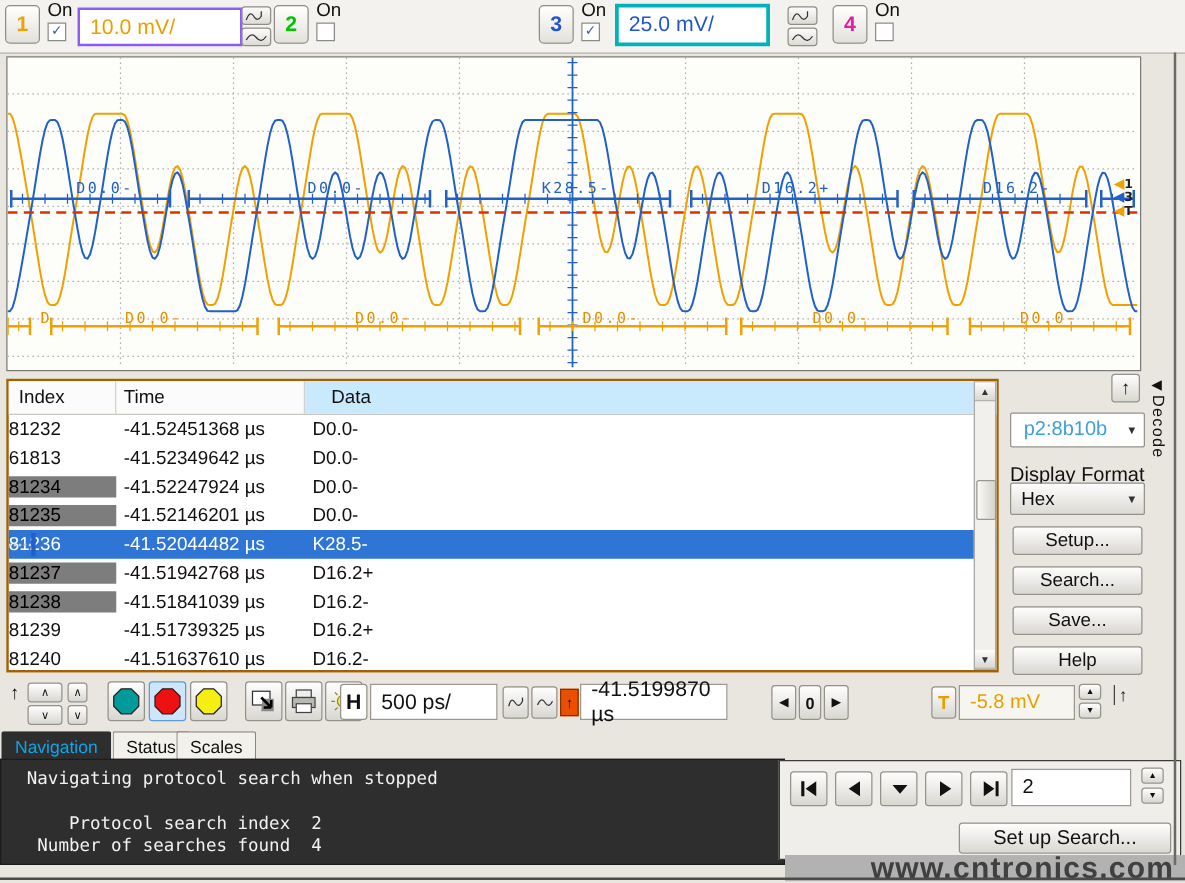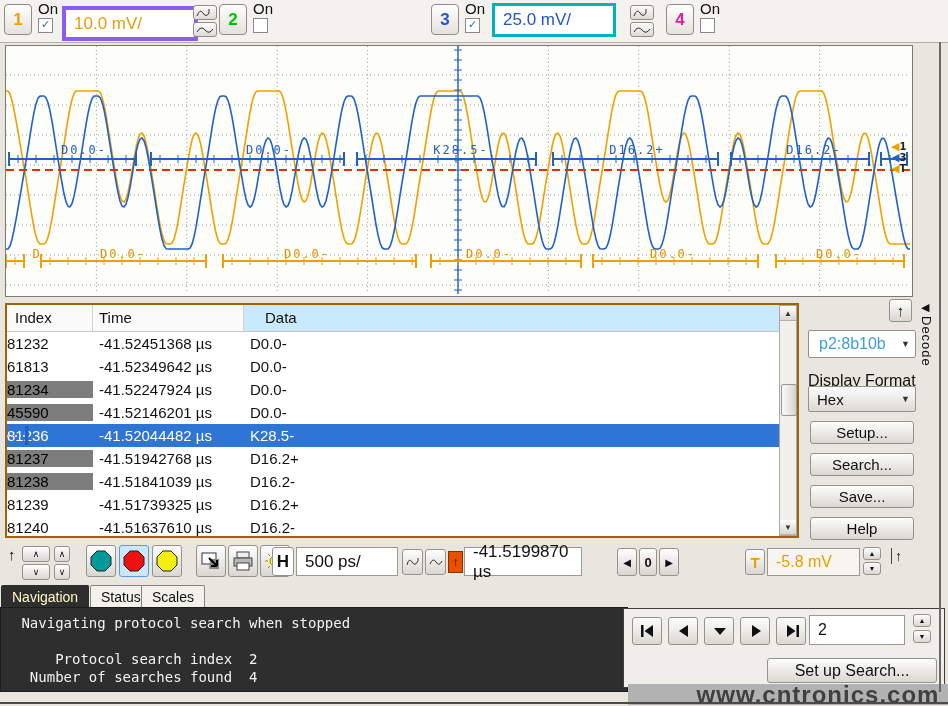--- a/index.html
+++ b/index.html
@@ -7,21 +7,21 @@
        background:#e9e6e0;font-family:"Liberation Sans",sans-serif;color:#111}
   .abs{position:absolute}
   
   #toolbar{left:0;top:0;width:948px;height:42px;background:#f4f2ee;border-bottom:1px solid #b3b0a8}
   .chbtn{position:absolute;top:4px;width:28px;height:31px;background:linear-gradient(#ffffff,#e3e1db);
          border:1px solid #8f8d86;border-radius:4px;font:bold 17px "Liberation Sans",sans-serif;
          display:flex;align-items:center;justify-content:center}
   .onlbl{position:absolute;top:0px;font-size:15px}
   .cb{position:absolute;top:18px;width:13px;height:13px;background:#fff;border:1px solid #8a8a8a;
       font:bold 11px "DejaVu Sans",sans-serif;color:#3a62a8;line-height:12px;text-align:center}
-  .scalefield{position:absolute;top:6px;height:27px;background:#fff;border:4px solid #8b5cf6;
+  .scalefield{position:absolute;top:6px;height:27px;background:#fff;border:2px solid #8b5cf6;
               font-size:17px;line-height:27px;padding-left:8px;box-sizing:content-box}
   .wavebtn{position:absolute;width:24px;height:15px;background:linear-gradient(#fcfcfc,#dddbd5);
            border:1px solid #8f8d86;border-radius:3px;display:flex;align-items:center;justify-content:center;padding:0}
   
   #plot{left:5px;top:45px;width:906px;height:250px;background:#fdfdf9;border:1px solid #7b7974}
   .buslabel{position:absolute;transform:translateX(-50%);font-family:"DejaVu Sans Mono",monospace;
             font-size:12px;letter-spacing:2px;white-space:nowrap}
   .buslabel.blue{color:#2060c8}
   .buslabel.orange{color:#e89000}
   .edgemark{position:absolute;font:bold 11px "DejaVu Sans",sans-serif;white-space:nowrap;line-height:11px}
@@ -55,21 +55,21 @@
   .combo .arrow{margin-left:auto;margin-right:5px;font-size:9px;color:#333}
   #decodeTab{left:919px;top:316px;writing-mode:vertical-rl;font-size:13px;color:#111;letter-spacing:1px}
   #decodeArrow{left:921px;top:301px;font-size:11px;color:#111}
   
   .mini{position:absolute;padding:0}
   .octa{width:30px;height:32px}
   .fld{position:absolute;background:#fff;border:1px solid #9a9890;font-size:17px;display:flex;align-items:center;padding-left:8px;box-sizing:border-box}
   
   .tab{position:absolute;height:22px;line-height:22px;padding:0 10px;border:1px solid #88857e;border-bottom:none;
        border-radius:2px 2px 0 0;background:#f2f1ec;font-size:14px}
-  .tab.active{background:#2e2e2e;color:#fef9c3;border-color:#2e2e2e}
+  .tab.active{background:#2e2e2e;color:#0ea5e9;border-color:#2e2e2e}
   #msg{left:0;top:607px;width:628px;height:85px;background:#2e2e2e;border:1px solid #1c1c1c;box-sizing:border-box}
   #msg pre{margin:0;padding:6px 0 0 12px;font-family:"DejaVu Sans Mono",monospace;font-size:14px;line-height:18px;color:#f2f2f2}
   #navpanel{left:623px;top:608px;width:322px;height:80px;background:#efeeea;border:1px solid #3c3c38;box-sizing:border-box}
   .navbtn{position:absolute;top:8px;width:30px;height:28px}
   #watermark{left:628px;top:684px;width:380px;height:21px;background:#b2b2b2;display:flex;align-items:center;justify-content:center;
              font:bold 24px "Liberation Sans",sans-serif;color:#404040;letter-spacing:1px}
   .spin{position:absolute;width:18px;height:13px;font-size:7px;line-height:12px;padding:0}
 </style>
 </head>
 <body>
@@ -321,21 +321,21 @@
         <div class="tc idx">61813</div>
         <div class="tc time">-41.52349642 µs</div>
         <div class="tc data">D0.0-</div>
       </div>
       <div class="trow gray">
         <div class="tc idx">81234</div>
         <div class="tc time">-41.52247924 µs</div>
         <div class="tc data">D0.0-</div>
       </div>
       <div class="trow gray">
-        <div class="tc idx">45590</div>
+        <div class="tc idx">81235</div>
         <div class="tc time">-41.52146201 µs</div>
         <div class="tc data">D0.0-</div>
       </div>
       <div class="trow selected">
         <div class="tc idx">81236</div>
         <div class="tc time">-41.52044482 µs</div>
         <div class="tc data">K28.5-</div>
         <span class="rowmarker"><svg width="25" height="19">
             <line x1="0" y1="10" x2="18" y2="10" stroke="#cfcfcf" stroke-width="2" stroke-dasharray="2,2"></line>
             <rect x="18" y="0" width="3.5" height="19" fill="#2060c8"></rect>

